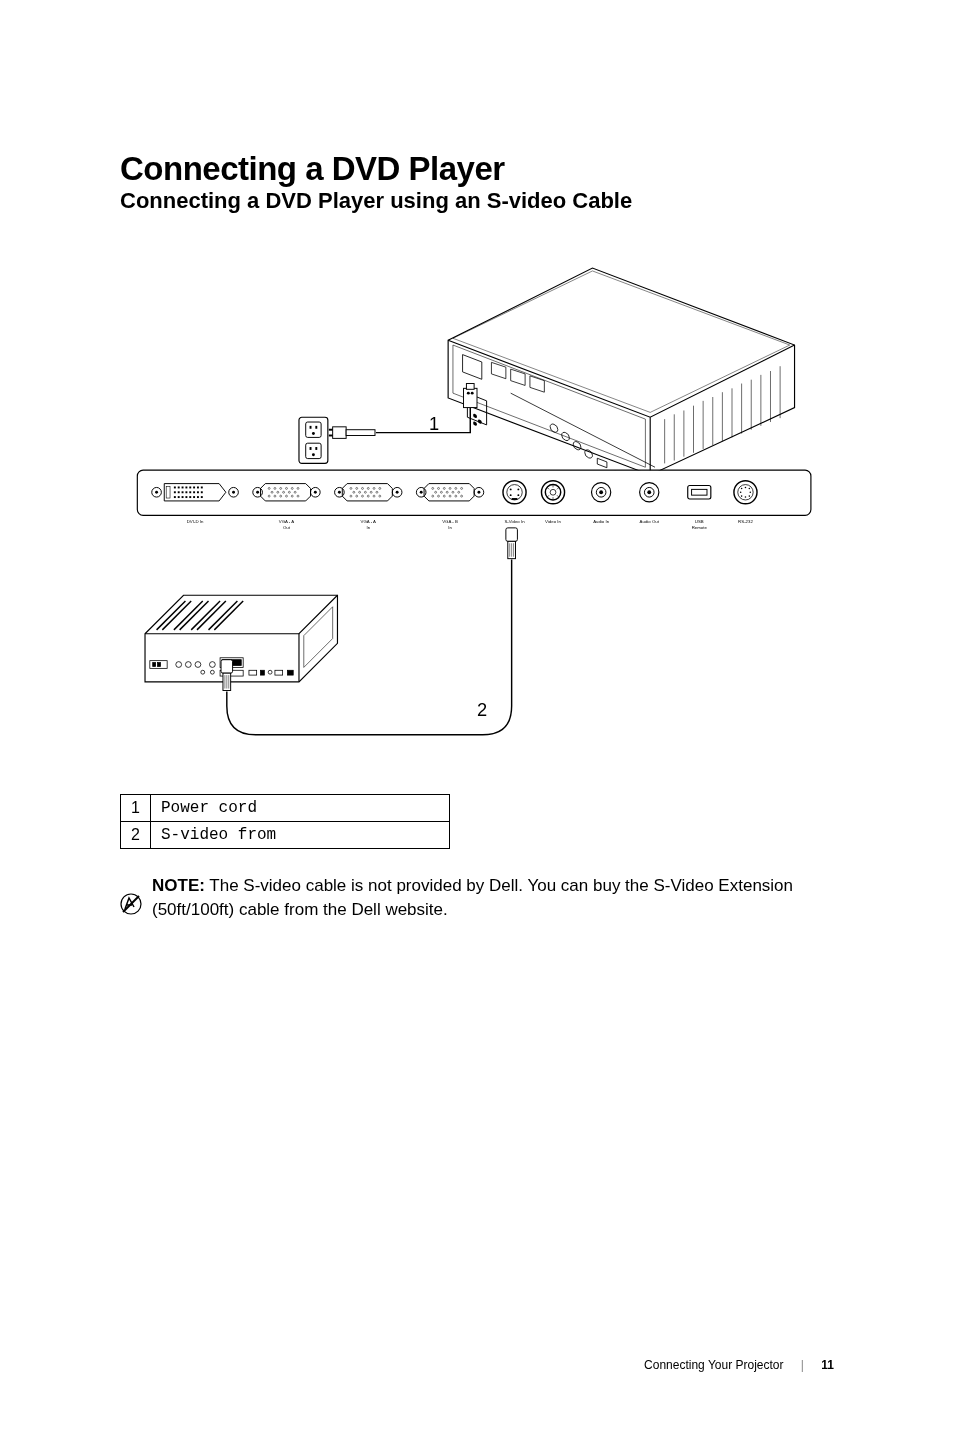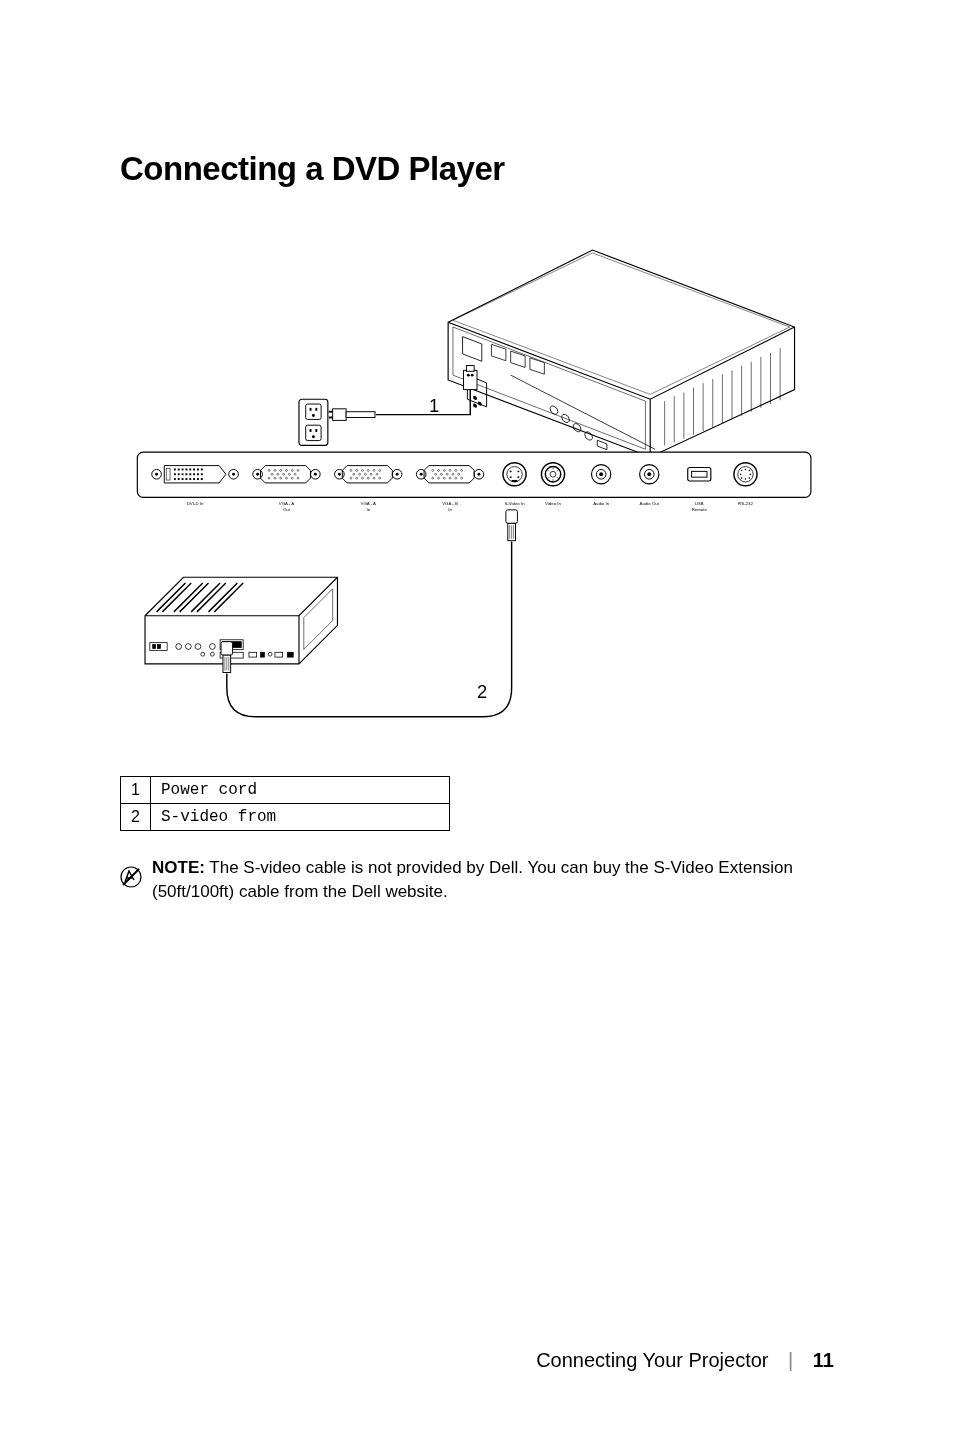--- a/index.html
+++ b/index.html
@@ -20,21 +20,20 @@
     .page {
       padding: 150px 120px 60px 120px;
       height: 100%;
       position: relative;
     }
     
     .main-heading {
       font-size: 33px;
       font-weight: bold;
       font-family: Arial, Helvetica, sans-serif;
-      margin-bottom: 28px;
       letter-spacing: -0.5px;
     }
     
     .sub-heading {
       font-size: 22px;
       font-weight: bold;
       font-family: Arial, Helvetica, sans-serif;
       margin-bottom: 20px;
     }
     
@@ -68,41 +67,41 @@
       width: 30px;
       font-family: Arial, Helvetica, sans-serif;
     }
     
     .legend-table td:last-child {
       font-family: Liberation Mono, monospace;
     }
     
     .note-block {
       display: flex;
-      align-items: center;
+      align-items: flex-end;
       gap: 10px;
       font-size: 17px;
       line-height: 1.4;
       font-family: Arial, Helvetica, sans-serif;
     }
     
     .note-icon-wrap {
       flex-shrink: 0;
       padding-top: 2px;
     }
     
     .note-text .note-label {
       font-weight: bold;
     }
     
     .footer {
       position: absolute;
       bottom: 60px;
       right: 120px;
-      font-size: 20px;
+      font-size: 12px;
       font-family: Arial, Helvetica, sans-serif;
     }
     
     .footer-divider {
       margin: 0 14px;
       color: #888;
     }
     
     .footer-page {
       font-weight: bold;
@@ -119,20 +118,21 @@
       font-size: 4.5px;
       fill: #000;
       text-anchor: middle;
     }
   </style>
 </head>
 <body>
 
 <div class="page">
   <h1 class="main-heading">Connecting a DVD Player</h1>
+  <h2 class="sub-heading">Connecting a DVD Player using an S-video Cable</h2>
 
   <div class="diagram-container">
     <svg class="diagram-svg" viewBox="0 0 720 530">
 
       <g transform="translate(330,10)">
 
         <path d="M 0 90 L 150 15 L 360 95 L 360 160 L 210 230 L 0 150 Z" fill="#fff" stroke="#000" stroke-width="1.2"></path>
         <path d="M 0 90 L 210 170 L 360 95" fill="none" stroke="#000" stroke-width="1.2"></path>
         <path d="M 210 170 L 210 230" fill="none" stroke="#000" stroke-width="1.2"></path>
 

